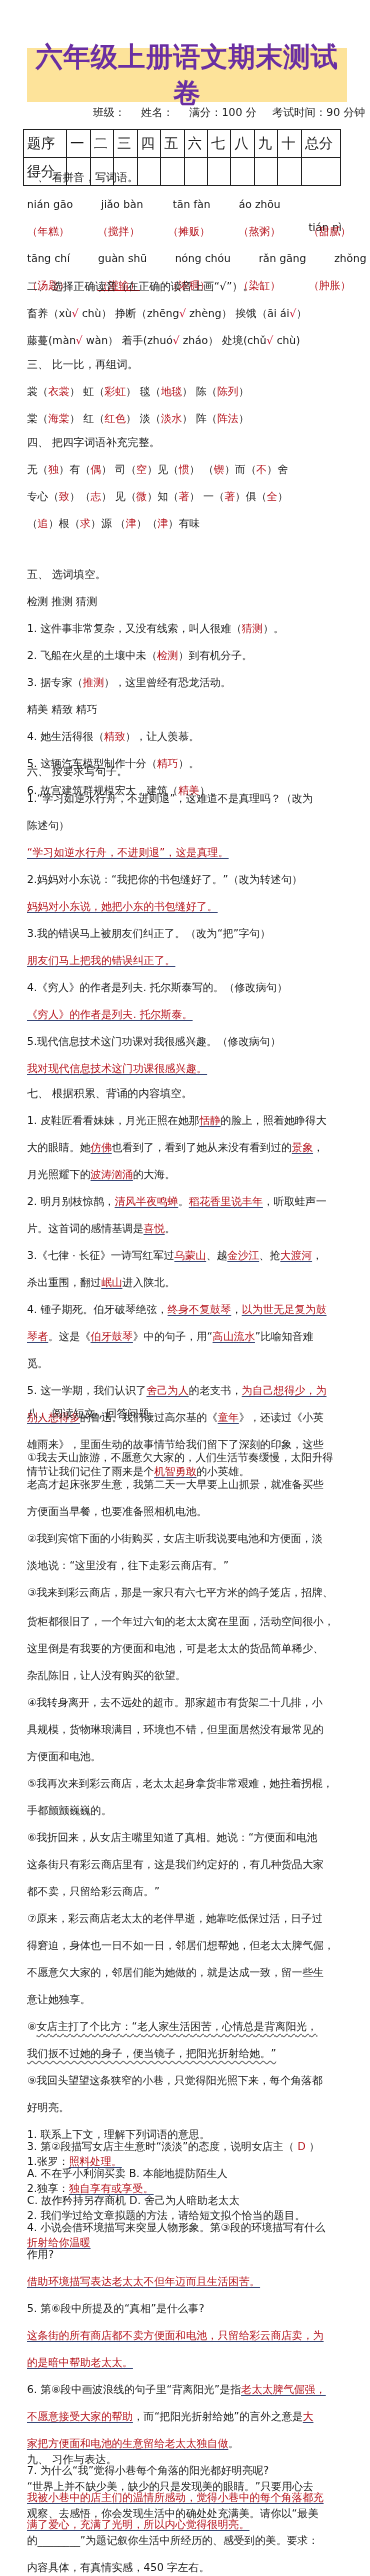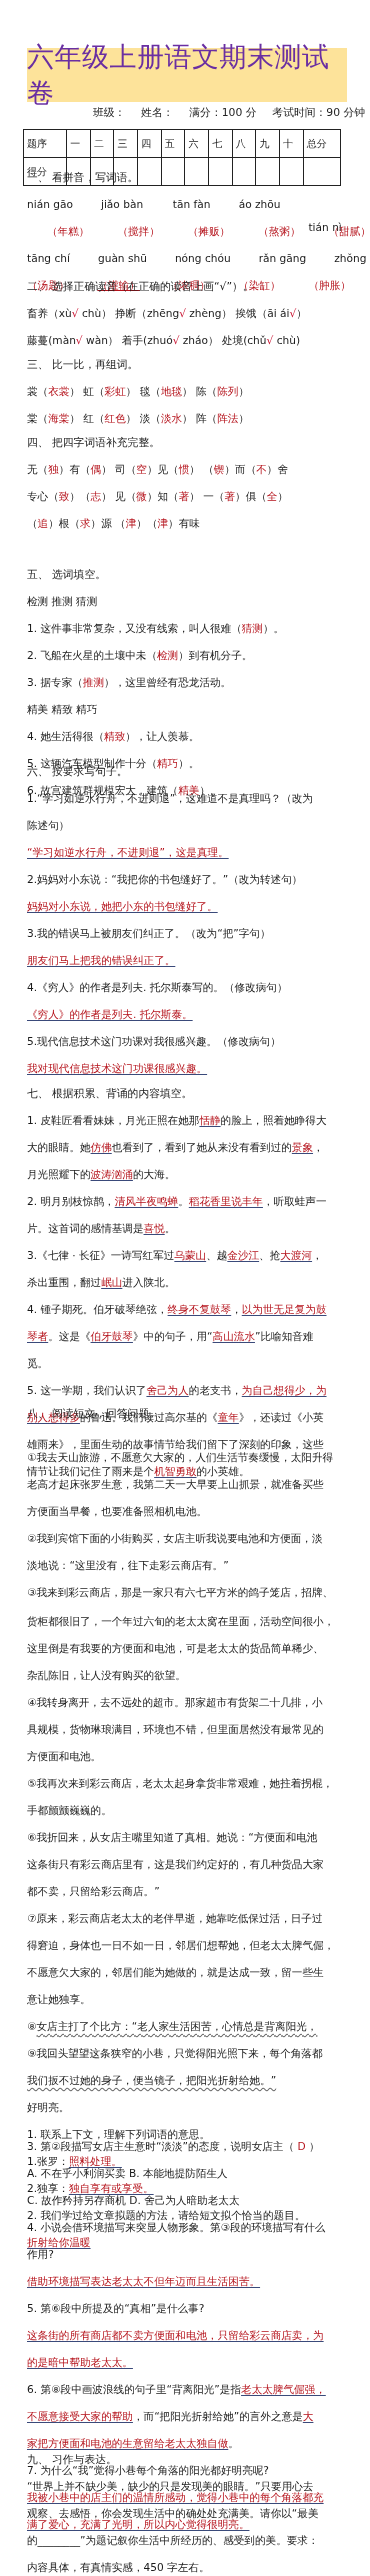--- a/index.html
+++ b/index.html
@@ -1,22 +1,22 @@
 <!DOCTYPE html>
 <html style="font-size:8.2px"><head>
 <meta charset="utf-8">
 <style>
   html, body { margin:0; padding:0; background:#ffffff; }
   body { width:370px; min-height:2623px; position:relative; font-family:"DejaVu Sans","Liberation Sans",sans-serif; color:#1a1a1a; }
   .page { position:relative; width:370px; height:2623px; }
   .banner { position:absolute; left:27px; top:48px; width:320px; height:54px; background:#fde39a; display:flex; align-items:center; justify-content:center; }
-  .banner-title { font-size:27px; font-weight:normal; color:#6a2fa2; letter-spacing:0.5px; }
+  .banner-title { font-size:27px; font-weight:bold; color:#6a2fa2; letter-spacing:0.5px;text-align:center; }
   .meta { position:absolute; top:106px; left:0; width:370px; text-align:center; font-size:10.8px; color:#222;margin-left:44px; }
   .meta span { margin:0 6.2px; }
-  table.score { position:absolute; left:23px; top:129px; width:318px; border-collapse:collapse; font-size:10px; }
+  table.score { position:absolute; left:23px; top:129px; width:318px; border-collapse:collapse; font-size:14px; }
   table.score td { border:0.8px solid #222; height:27px; padding:0 3.1px; text-align:left; }
   table.score td:first-child { width:36px; }
   .block { position:absolute; left:27px; width:322px; font-size:10.6px; }
   .line { white-space:nowrap; height:18.5px; line-height:18.5px; }
   .line.tall { height:27px; line-height:27px; }
   .sec-title { font-size:10.8px; }
   .red { color:#b5121b; }
   .ul { color:#b5121b; text-decoration:underline; text-decoration-color:#3a4a7a; text-underline-offset:2.1px; text-decoration-thickness:0.8px; }
   .wavy { text-decoration:underline wavy #666; text-underline-offset:2.6px; }
   .check { color:#c8102e; }
@@ -75,21 +75,21 @@
   <div class="block" style="top:164px">
     <div class="line tall sec-title">一、 看拼音，写词语。</div>
     <div class="line tall pinyin-row">
         <span style="width: 67px;">nián gāo</span>
         <span style="width: 67px;">jiǎo bàn</span>
         <span style="width: 58px;">tān fàn</span>
         <span style="width: 61px;">áo  zhōu</span>
         <span style="width: 62px; margin-top: 23px;">tián nì</span>
       </div>
     <div class="line tall pinyin-row">
-        <span class="red" style="width: 67px; margin-left: 20px;">（年糕）</span>
+        <span class="red" style="width: 67px;">（年糕）</span>
         <span class="red" style="width: 67px;">（搅拌）</span>
         <span class="red" style="width: 58px; text-align: right;">（摊贩）</span>
         <span class="red" style="width: 61px;">（熬粥）</span>
         <span class="red" style="width: 62px;">（甜腻）</span>
       </div>
     <div class="line tall pinyin-row">
         <span style="width: 52px;">tāng chí</span>
         <span style="width: 62px;">guàn shū</span>
         <span style="width: 70px;">nóng chóu</span>
         <span style="width: 59px;">rǎn gāng</span>
@@ -204,22 +204,22 @@
         <div class="line tall"><span>⑤我再次来到彩云商店，老太太起身拿货非常艰难，她拄着拐棍，</span></div>
         <div class="line tall"><span>手都颤颤巍巍的。</span></div>
         <div class="line tall"><span>⑥我折回来，从女店主嘴里知道了真相。她说：“方便面和电池</span></div>
         <div class="line tall"><span>这条街只有彩云商店里有，这是我们约定好的，有几种货品大家</span></div>
         <div class="line tall"><span>都不卖，只留给彩云商店。”</span></div>
         <div class="line tall"><span>⑦原来，彩云商店老太太的老伴早逝，她靠吃低保过活，日子过</span></div>
         <div class="line tall"><span>得窘迫，身体也一日不如一日，邻居们想帮她，但老太太脾气倔，</span></div>
         <div class="line tall"><span>不愿意欠大家的，邻居们能为她做的，就是达成一致，留一些生</span></div>
         <div class="line tall"><span>意让她独享。</span></div>
         <div class="line tall"><span>⑧</span><span class="wavy">女店主打了个比方：“老人家生活困苦，心情总是背离阳光，</span></div>
+        <div class="line tall"><span class="wavy">我们扳不过她的身子，便当镜子，把阳光折射给她。”</span></div>
         <div class="line tall"><span>⑨我回头望望这条狭窄的小巷，只觉得阳光照下来，每个角落都</span></div>
-        <div class="line tall"><span class="wavy">我们扳不过她的身子，便当镜子，把阳光折射给她。”</span></div>
         <div class="line tall"><span>好明亮。</span></div>
         <div class="line tall"><span>1. 联系上下文，理解下列词语的意思。</span></div>
         <div class="line tall"><span>1.张罗：</span><span class="ul">照料处理。</span></div>
         <div class="line tall"><span>2.独享：</span><span class="ul">独自享有或享受。</span></div>
         <div class="line tall"><span>2. 我们学过给文章拟题的方法，请给短文拟个恰当的题目。</span></div>
         <div class="line tall"><span class="ul">折射给你温暖</span></div>
       </div>
   </div>
   <div class="block" style="top:2133px">
     <div class="seglines">

